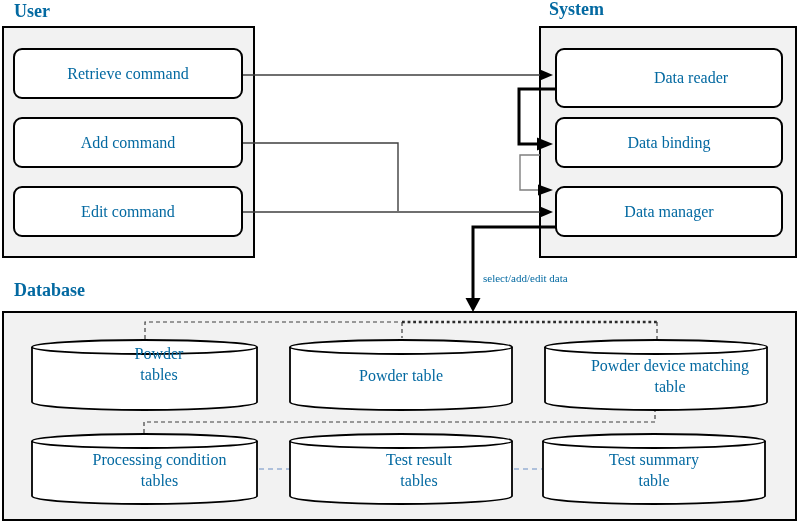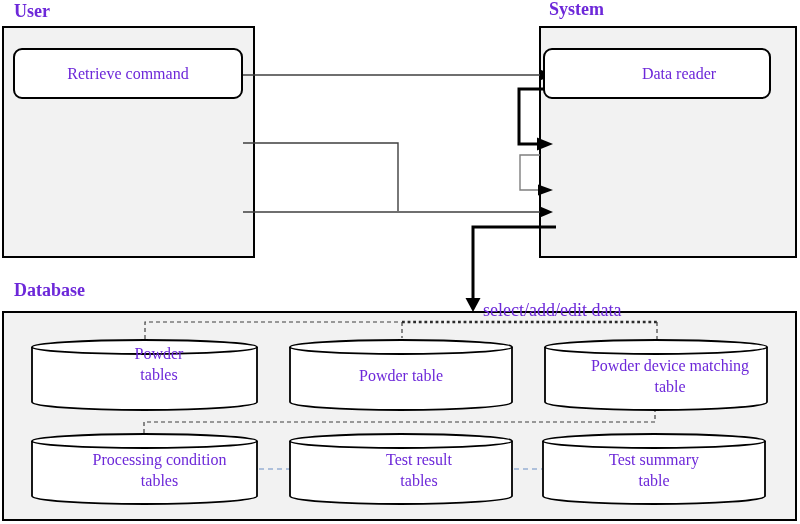--- a/index.html
+++ b/index.html
@@ -2,21 +2,21 @@
 <html><head>
 <meta charset="utf-8">
 <style>
   html, body { margin: 0; padding: 0; background: #ffffff; }
   .stage {
     position: relative;
     width: 800px;
     height: 524px;
     background: #ffffff;
     font-family: "Liberation Serif", serif;
-    color: #6d28d9;
+    color: #0369a1;
     overflow: hidden;
   }
   .section {
     position: absolute;
     background: #f2f2f2;
     border: 2px solid #000000;
     box-sizing: border-box;
   }
   .section-label {
     position: absolute;
@@ -43,23 +43,22 @@
     display: flex;
     align-items: center;
     justify-content: center;
     text-align: center;
     font-size: 16px;
     line-height: 1.32;
     white-space: pre-line;
   }
   .arrow-label {
     position: absolute;
-    font-size: 18px;
+    font-size: 11px;
     white-space: nowrap;
-    margin-top: 28px;
   }
 </style>
 </head>
 <body>
 
 <div class="stage">
 
   <div class="section-label" style="left:14px; top:2px;">User</div>
   <div class="section-label" style="left:549px; top:0px;">System</div>
   <div class="section-label" style="left:14px; top:281px;">Database</div>
@@ -115,22 +114,26 @@
       <path d="M290 441 V496 A111 8 0 0 0 512 496 V441" fill="#fff" stroke="#000" stroke-width="1.8"></path>
       <ellipse cx="401" cy="441" rx="111" ry="7" fill="#fff" stroke="#000" stroke-width="1.8"></ellipse>
     </g>
     <g>
       <path d="M543 441 V496 A111 8 0 0 0 765 496 V441" fill="#fff" stroke="#000" stroke-width="1.8"></path>
       <ellipse cx="654" cy="441" rx="111" ry="7" fill="#fff" stroke="#000" stroke-width="1.8"></ellipse>
     </g>
   </svg>
 
   <div class="node" style="left:13px; top:48px; width:230px; height:51px;">Retrieve command</div>
+  <div class="node" style="left:13px; top:117px; width:230px; height:51px;">Add command</div>
+  <div class="node" style="left:13px; top:186px; width:230px; height:51px;">Edit command</div>
 
-  <div class="node" style="left:543px; top:48px; width:228px; height:51px;padding-left:44px;">Data reader</div>
+  <div class="node" style="left:555px; top:48px; width:228px; height:60px;padding-left:44px;">Data reader</div>
+  <div class="node" style="left:555px; top:117px; width:228px; height:51px;">Data binding</div>
+  <div class="node" style="left:555px; top:186px; width:228px; height:51px;">Data manager</div>
 
   <div class="arrow-label" style="left:483px; top:272px;">select/add/edit data</div>
 
   <div class="cyl-label" style="left:32px; top:336px; width:254px; height:56px;">Powder
 tables</div>
   <div class="cyl-label" style="left:290px; top:348px; width:222px; height:56px;">Powder table</div>
   <div class="cyl-label" style="left:545px; top:348px; width:222px; height:56px;margin-left:14px;">Powder device matching
 table</div>
 
   <div class="cyl-label" style="left:32px; top:442px; width:255px; height:56px;">Processing condition

